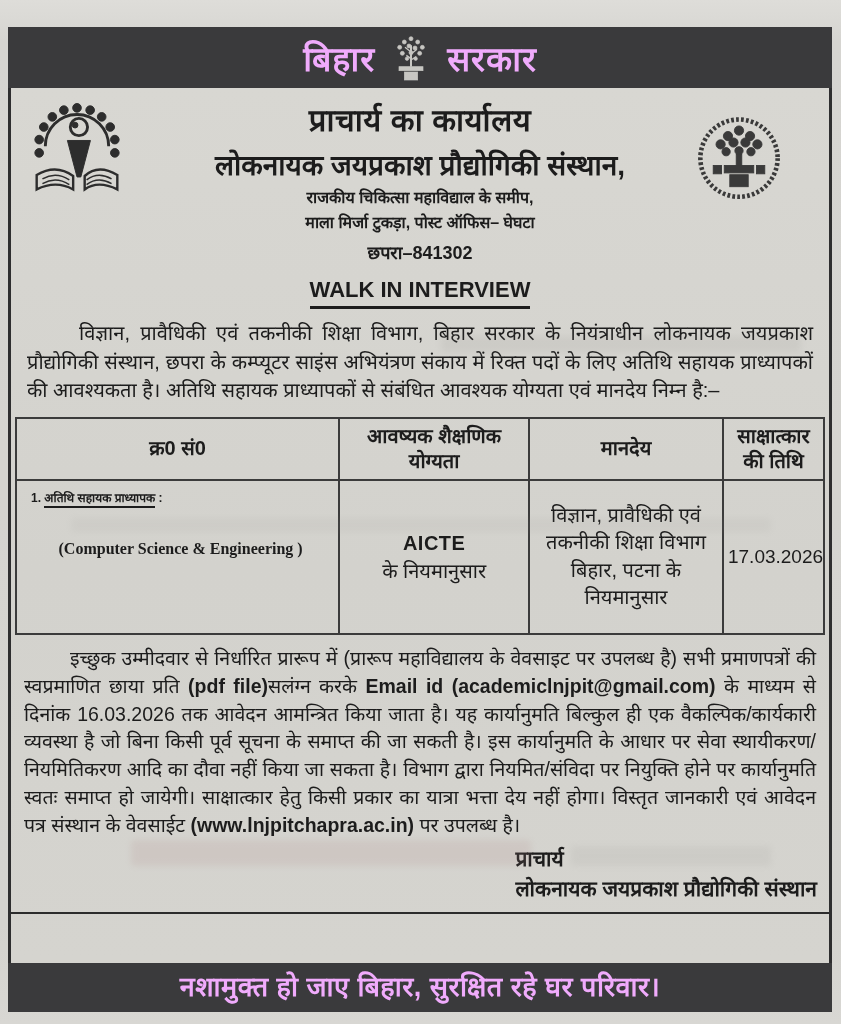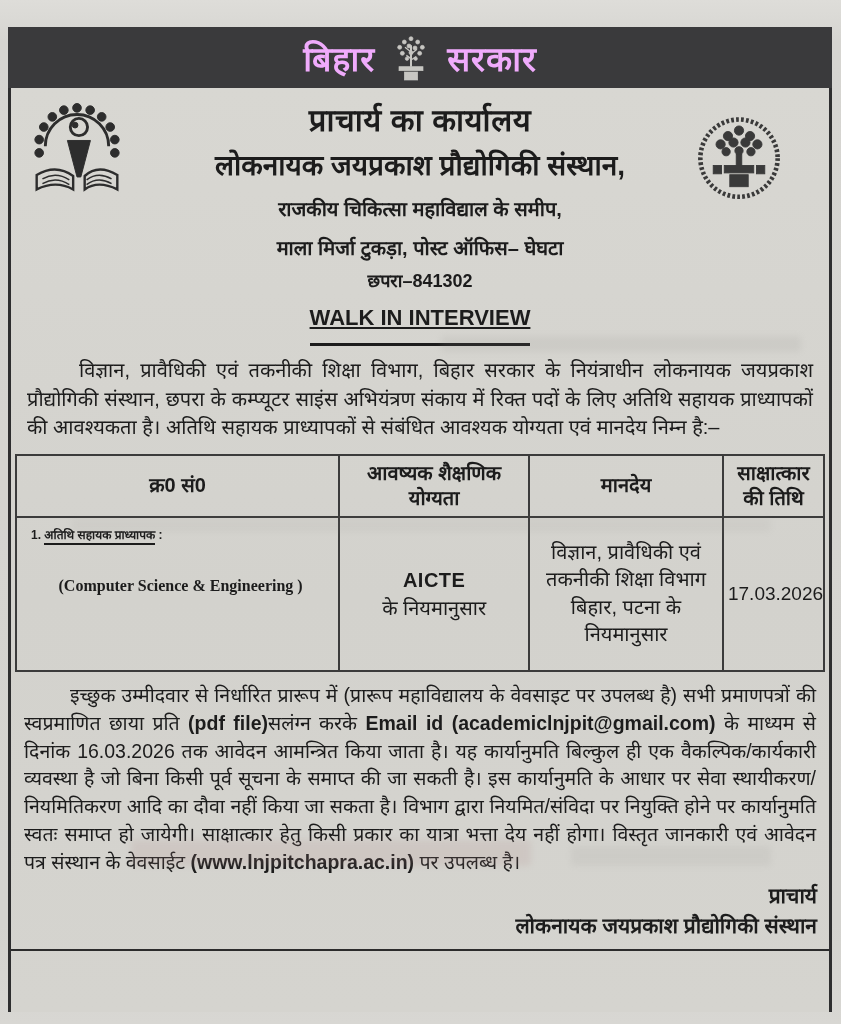--- a/index.html
+++ b/index.html
@@ -37,26 +37,26 @@
     border-left:3px solid #2e2e2f;border-right:3px solid #2e2e2f;
     background:linear-gradient(180deg,#d8d7d2 0%,#d3d2cd 55%,#d5d4cf 100%);
     text-align:center;
   }
   .ghost{position:absolute;pointer-events:none;filter:blur(3px);border-radius:4px;}
   .logo{position:absolute;}
   .logo-left{left:18px;top:12px;}
   .logo-right{left:682px;top:26px;}
   .office{margin-top:10px;font-size:31px;font-weight:bold;letter-spacing:.5px;}
   .institute{margin-top:5px;font-size:28px;font-weight:bold;}
-  .addr1,.addr2{margin-top:12px;font-size:20px;font-weight:bold;}
+  .addr1,.addr2{margin-top:3px;font-size:16px;font-weight:bold;}
   .addr3{margin-top:7px;font-size:18px;font-weight:bold;}
   .walkin{margin-top:13px;font-size:22px;}
   .walkin span{
     display:inline-block;font-weight:bold;letter-spacing:0;
-    border-bottom:3px solid #1c1c1c;padding-bottom:12px;text-decoration:underline;
+    border-bottom:3px solid #1c1c1c;padding-bottom:3px;
   }
   .intro{
     margin:10px 16px 0 16px;font-size:20px;line-height:1.43;
     text-align:justify;text-indent:52px;
   }
   
   table.post-table{
     width:calc(100% - 8px);margin:12px 4px 0 4px;
     border-collapse:collapse;table-layout:fixed;
   }
@@ -82,21 +82,21 @@
   td.cell-date{text-align:center;font-size:19px;padding:0 4px;}
   
   .details{
     margin:10px 13px 0 13px;font-size:19.5px;line-height:1.43;
     text-align:justify;text-indent:46px;
   }
   .b{font-weight:bold;}
   .latin{font-family:"Liberation Sans","DejaVu Sans",sans-serif;}
   
   .signature{
-    margin:4px 12px 0 auto;width:fit-content;text-align:right;
+    margin:4px 12px 0 auto;width:fit-content;text-align:left;
     font-size:21px;font-weight:bold;line-height:1.42;
   }
   .sep{border-top:2px solid #2c2c2c;margin-top:8px;}
   .foot-row{text-align:left;font-size:19px;padding:7px 14px 6px 14px;}
 </style>
 </head>
 <body>
 
 <div class="page">
   <div class="notice">
@@ -227,14 +227,15 @@
       <div class="signature">
         <div>प्राचार्य</div>
         <div>लोकनायक जयप्रकाश प्रौद्योगिकी संस्थान</div>
       </div>
 
       <div class="sep"></div>
       <div class="foot-row"></div>
 
     </div>
 
+    <div class="banner banner-bottom">नशामुक्त हो जाए बिहार, सुरक्षित रहे घर परिवार।</div>
   </div>
 </div>
 
 </body></html>

